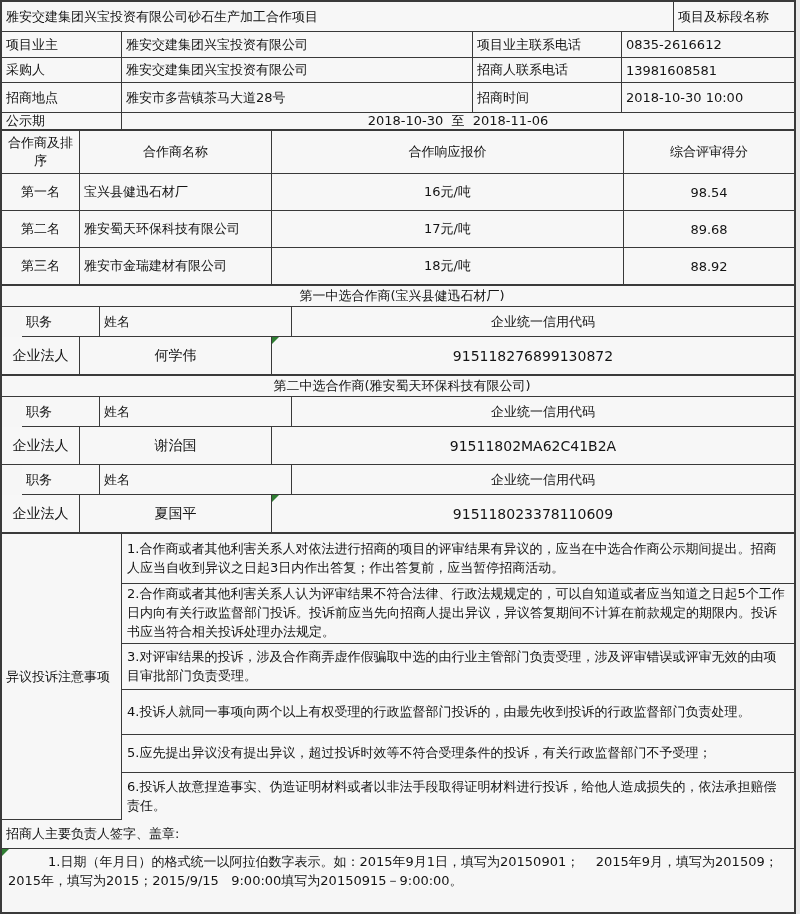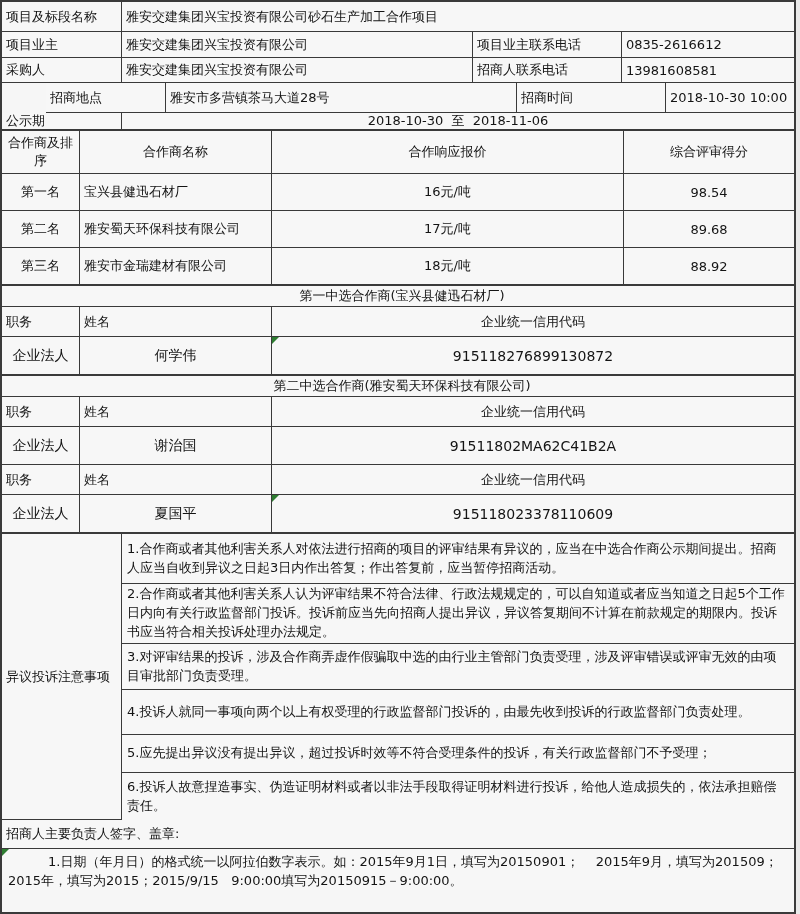--- a/index.html
+++ b/index.html
@@ -36,26 +36,26 @@
   .grow{flex:1;}
   .w-rank{width:78px;flex:none;}
   .w-name{width:192px;flex:none;}
   .w-price{width:352px;flex:none;}
   .center{justify-content:center;text-align:center;}
   .pre{white-space:pre-wrap;}
   
   .h-r1{height:30px;}
   .h-r2{height:26px;}
   .h-r3{height:25px;}
-  .h-r4{height:30px;margin-left:44px;}
+  .h-r4{height:30px;}
   .h-pub{height:17px;}
   .h-rhead{height:44px;}
   .h-rrow{height:37px;}
   .h-wtitle{height:22px;padding-left:8px;}
-  .h-whead{height:30px;}
+  .h-whead{height:30px;margin-left:20px;}
   .h-wval{height:38px;font-size:14px;justify-content:center;}
   .h-sign{height:29px;}
   .h-note{height:41px;border-bottom:none;}
   .h-compl{height:287px;}
   .items{flex:1;display:flex;flex-direction:column;}
   .item{
     box-sizing:border-box;border-bottom:1px solid #3a3a3a;
     display:flex;align-items:center;
     padding:16px 5px;line-height:1.45;background:#f7f7f7;
   }
@@ -73,22 +73,22 @@
     border-right:7px solid transparent;
   }
   .note-cell{align-items:flex-start;padding:4px 6px;line-height:1.45;text-indent:40px;}
 </style>
 </head>
 <body>
 
 <div class="tbl">
 
   <div class="row h-r1">
+    <div class="cell grow">雅安交建集团兴宝投资有限公司砂石生产加工合作项目</div>
     <div class="cell w-label">项目及标段名称</div>
-    <div class="cell grow">雅安交建集团兴宝投资有限公司砂石生产加工合作项目</div>
   </div>
 
   <div class="row h-r2">
     <div class="cell w-label">项目业主</div>
     <div class="cell w-val">雅安交建集团兴宝投资有限公司</div>
     <div class="cell w-lab2">项目业主联系电话</div>
     <div class="cell grow">0835-2616612</div>
   </div>
 
   <div class="row h-r3">

